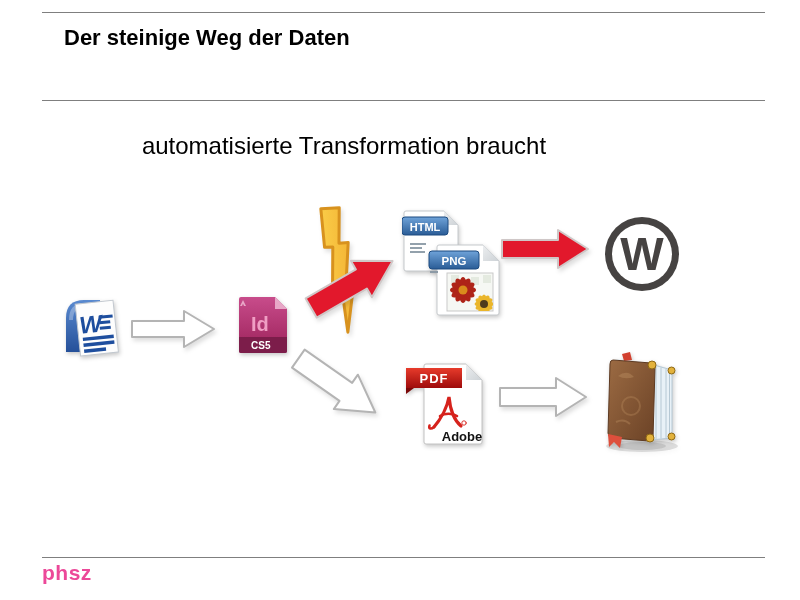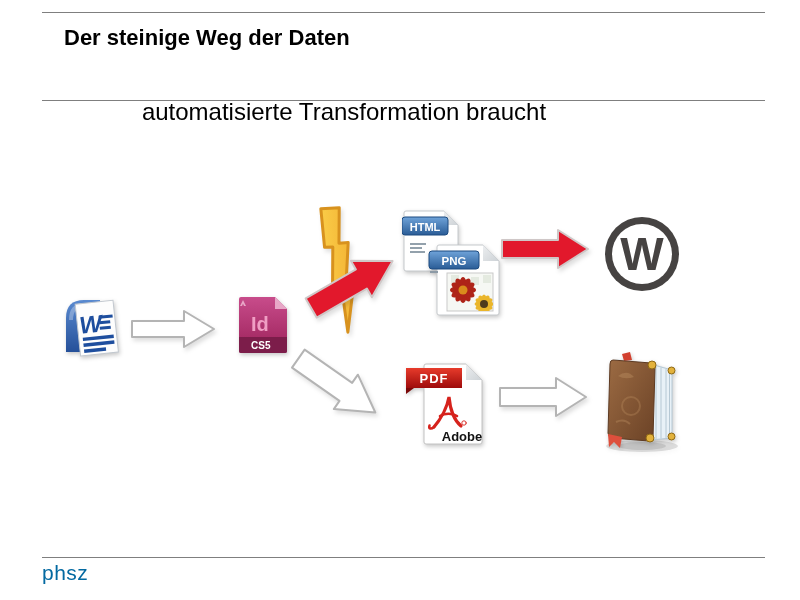--- a/index.html
+++ b/index.html
@@ -1,23 +1,23 @@
 <!DOCTYPE html>
 <html><head>
 <meta charset="utf-8">
 <style>
   html,body{margin:0;padding:0;background:#fff;}
   .stage{position:relative;width:800px;height:600px;background:#ffffff;overflow:hidden;
          font-family:"Liberation Sans", sans-serif;}
   .rule{position:absolute;left:42px;width:723px;height:1px;background:#7f7f7f;}
   .title{position:absolute;left:48px;top:25px;font-size:22px;font-weight:bold;color:#000;margin-left:16px;}
-  .subtitle{position:absolute;left:88px;top:96px;width:512px;text-align:center;
+  .subtitle{position:absolute;left:88px;top:130px;width:512px;text-align:center;
             font-size:24px;line-height:32px;color:#000;}
-  .footer-logo{position:absolute;left:42px;top:561px;font-size:21px;font-weight:normal;
-               color:#0369a1;letter-spacing:.5px;}
+  .footer-logo{position:absolute;left:42px;top:561px;font-size:21px;font-weight:bold;
+               color:#ec4899;letter-spacing:.5px;}
   .icon{position:absolute;}
   .soft{filter:drop-shadow(1px 2px 2px rgba(0,0,0,.22));}
   .softer{filter:drop-shadow(2px 3px 2px rgba(0,0,0,.13));}
   svg text{font-family:"Liberation Sans", sans-serif;}
 </style>
 </head>
 <body>
 
 <div class="stage">
 

